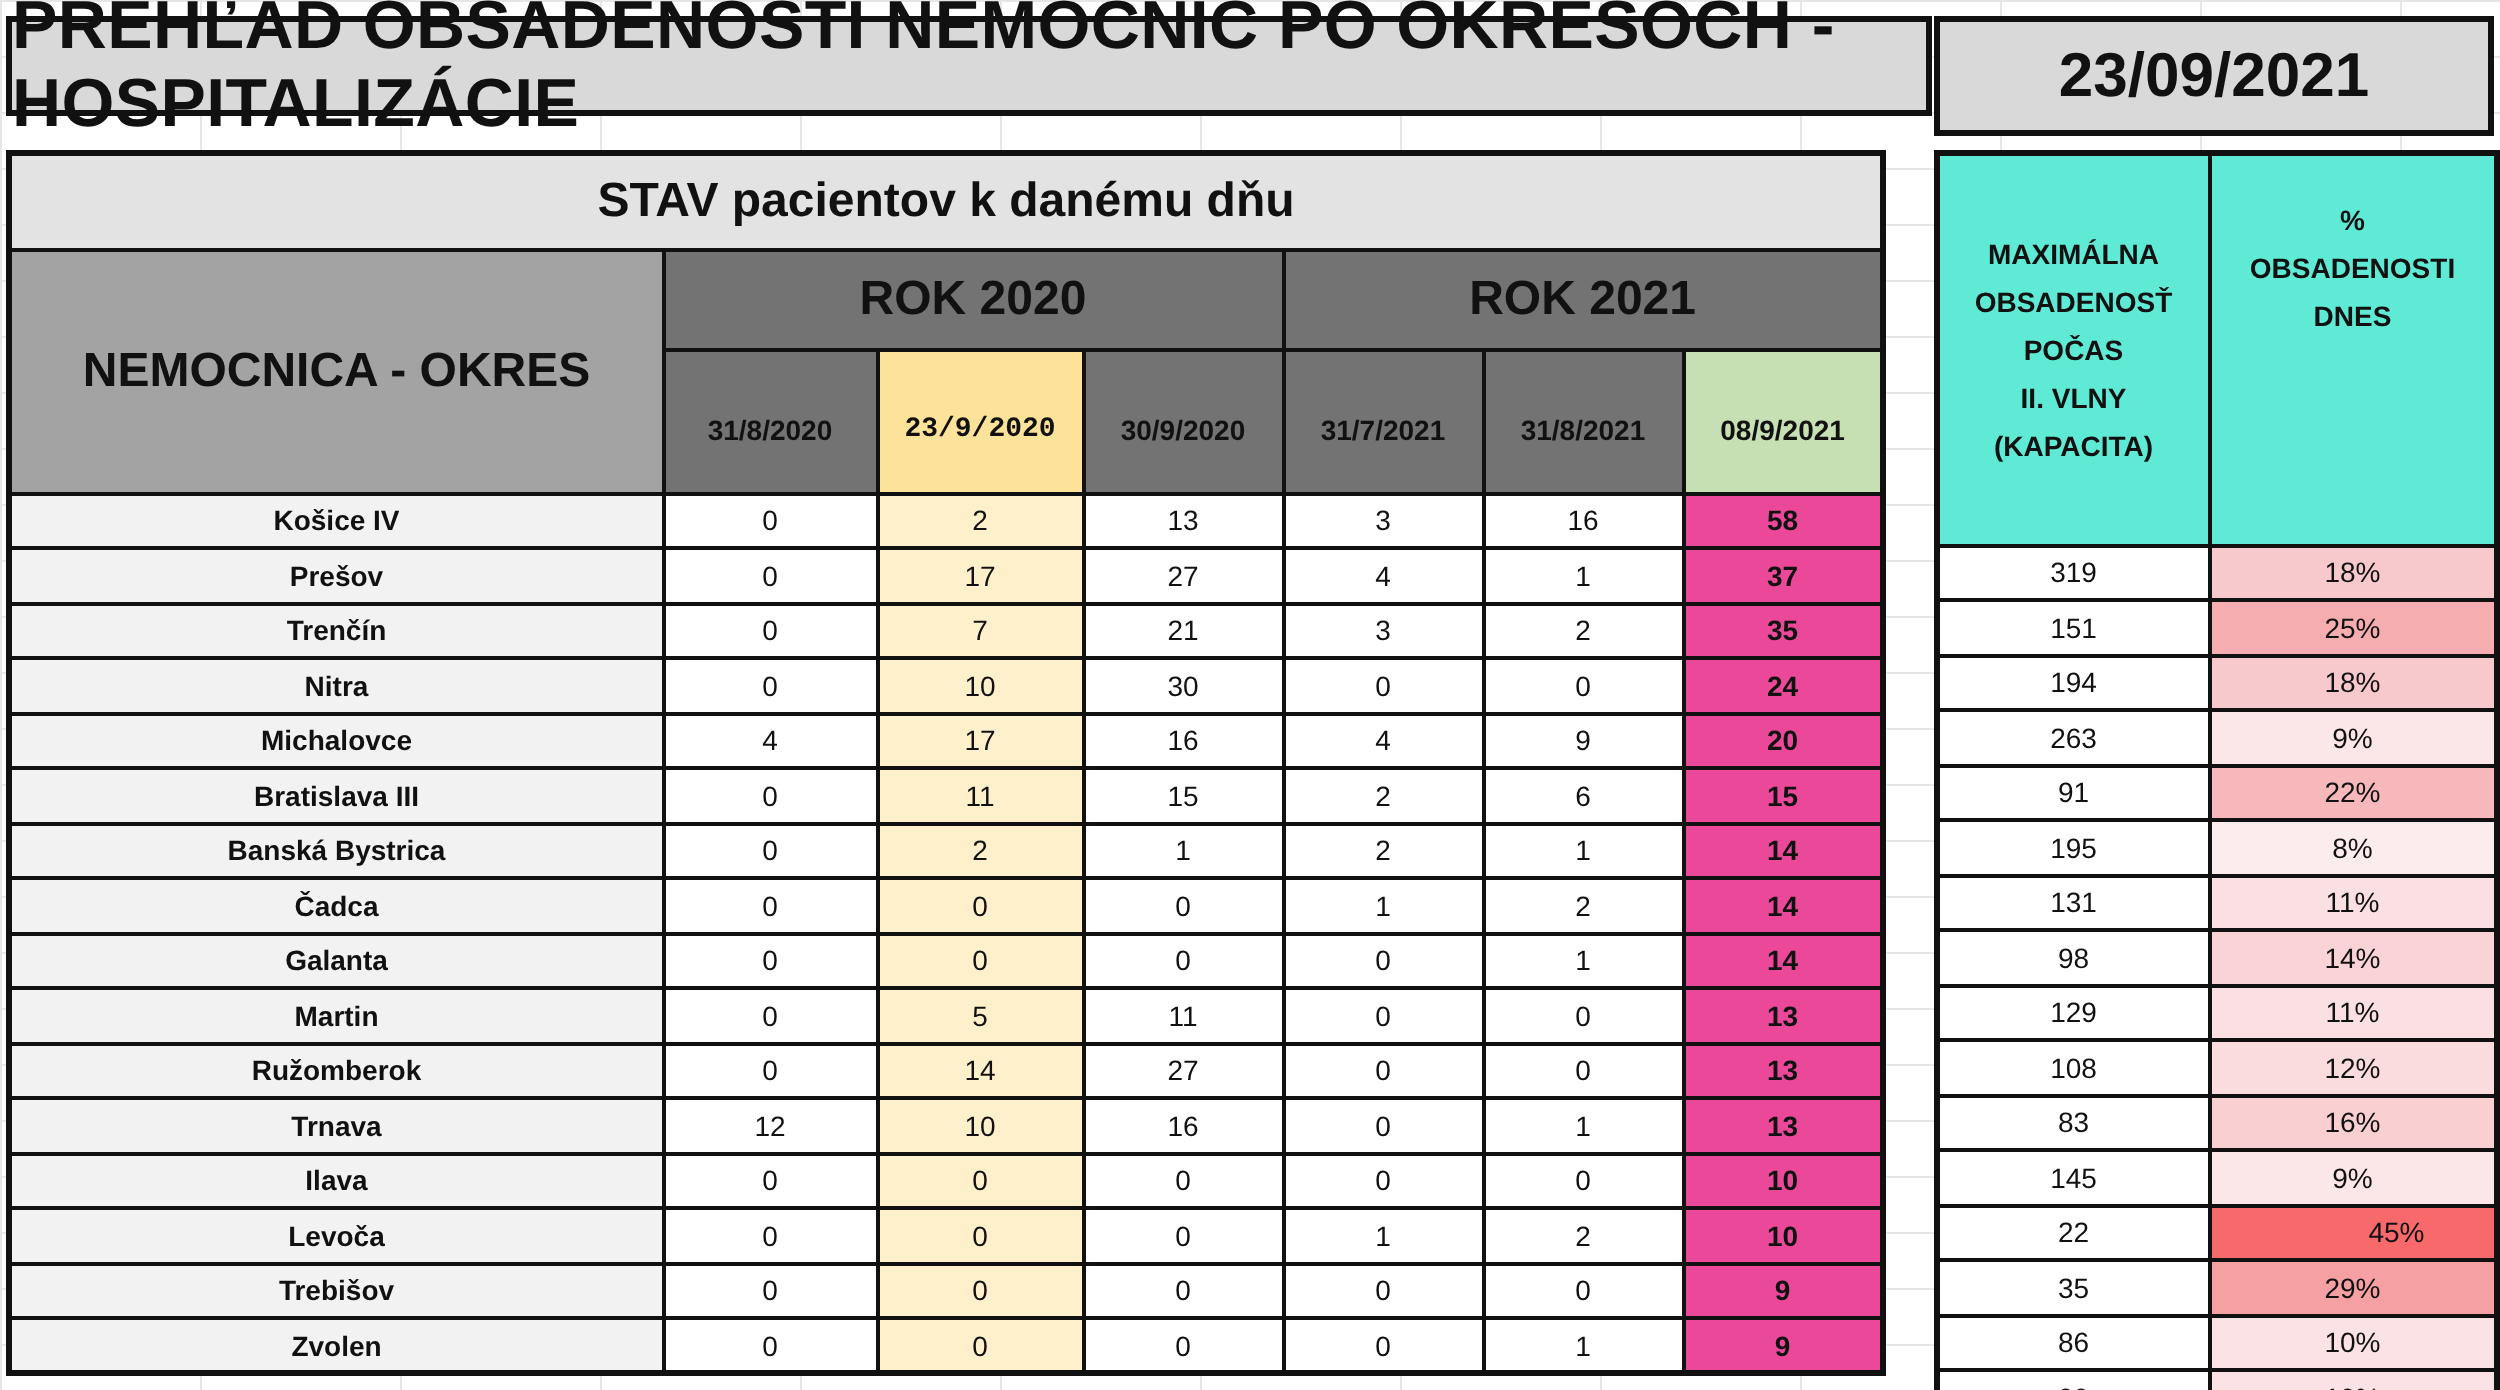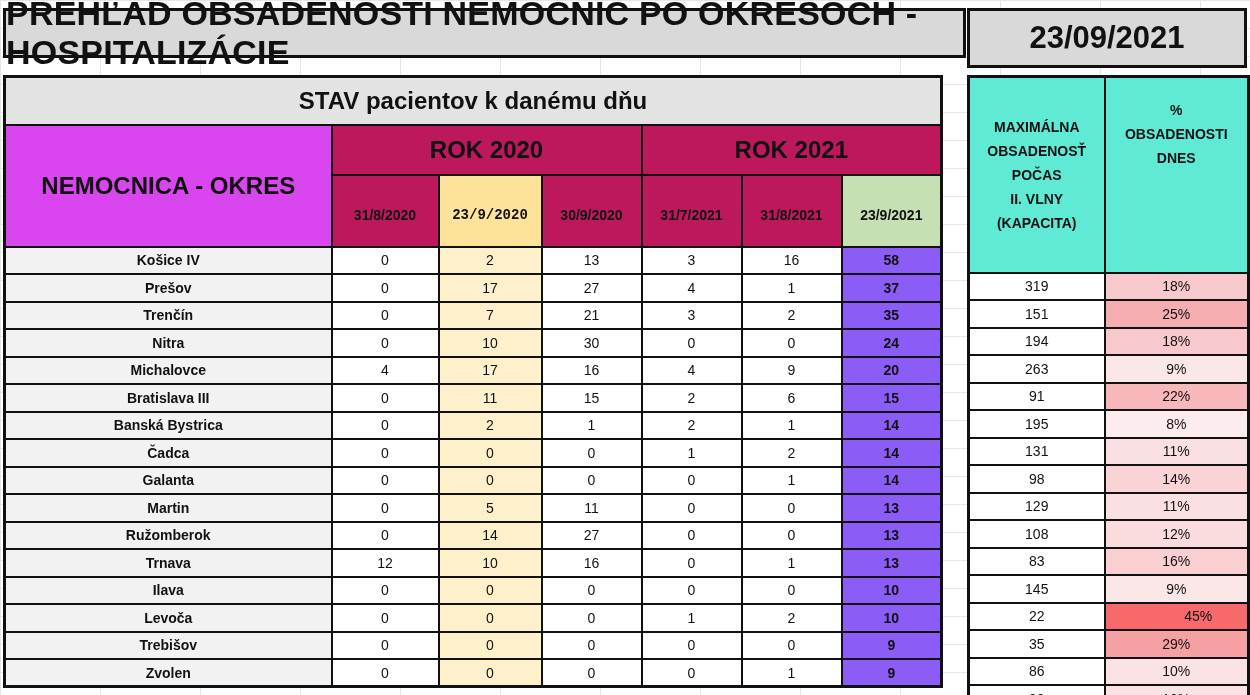--- a/index.html
+++ b/index.html
@@ -12,34 +12,34 @@
       linear-gradient(to right, #e6e6e6 1px, transparent 1px),
       linear-gradient(to bottom, #e6e6e6 1px, transparent 1px);
     background-size: 100px 28px;
   }
   .box { position: absolute; background: #d9d9d9; border: 3px solid #111; display: flex; align-items: center; justify-content: center; font-weight: bold; }
   #title-box { left: 3px; top: 8px; width: 963px; height: 50px; font-size: 34px; letter-spacing: 0.2px; }
   #date-box { left: 967px; top: 8px; width: 280px; height: 60px; font-size: 31px; }
 
   table { position: absolute; border-collapse: collapse; table-layout: fixed; }
   td, th { border: 2px solid #111; text-align: center; vertical-align: middle; font-size: 14px; padding: 0; overflow: hidden; white-space: nowrap; }
-  th { background: #be185d; font-weight: bold; }
+  th { background: #737373; font-weight: bold; }
   #main-table { left: 3px; top: 75px; width: 937px; border: 3px solid #111; }
   #side-table { left: 967px; top: 75px; width: 280px; border: 3px solid #111; }
   .h-stav { height: 48px; font-size: 24px; background: #e3e3e3; margin-left: 14px; }
   .h-rok { height: 50px; font-size: 24px; }
   .h-date { height: 72px; font-size: 14px; padding-top: 8px; }
-  .h-name { font-size: 24px; background: #d946ef; }
+  .h-name { font-size: 24px; background: #a3a3a3; }
   .hl-yellow { background: #fde39a !important; font-family: Liberation Mono, monospace; }
   .hl-green { background: #c6e0b4 !important; }
   .side-h { font-size: 14px; line-height: 24px; white-space: normal; height: 196px; background: #5eead4; }
   tr.data td { height: 27.5px; font-size: 14px; }
   td.name { background: #f2f2f2; font-weight: bold; }
   td.y { background: #fff0cc; }
-  td.g { background: #8b5cf6; font-weight: bold; font-size: 15px; margin-left: 24px; }
+  td.g { background: #ec4899; font-weight: bold; font-size: 15px; margin-left: 24px; }
   td.w { background: #ffffff; }
 </style>
 </head>
 <body>
 
 <div id="title-box" class="box">PREHĽAD OBSADENOSTI NEMOCNÍC PO OKRESOCH - HOSPITALIZÁCIE</div>
 <div id="date-box" class="box">23/09/2021</div>
 
 <table id="main-table">
   <colgroup>
@@ -59,21 +59,21 @@
       <th rowspan="2" class="h-name">NEMOCNICA - OKRES</th>
       <th colspan="3" class="h-rok">ROK 2020</th>
       <th colspan="3" class="h-rok">ROK 2021</th>
     </tr>
     <tr>
       <th class="h-date">31/8/2020</th>
       <th class="h-date hl-yellow">23/9/2020</th>
       <th class="h-date">30/9/2020</th>
       <th class="h-date">31/7/2021</th>
       <th class="h-date">31/8/2021</th>
-      <th class="h-date hl-green">23/9/2021</th>
+      <th class="h-date hl-green">08/9/2021</th>
     </tr>
   </thead>
   <tbody id="main-body">
       <tr class="data">
         <td class="name">Košice IV</td>
         <td class="w">0</td>
         <td class="y">2</td>
         <td class="w">13</td>
         <td class="w">3</td>
         <td class="w">16</td>

